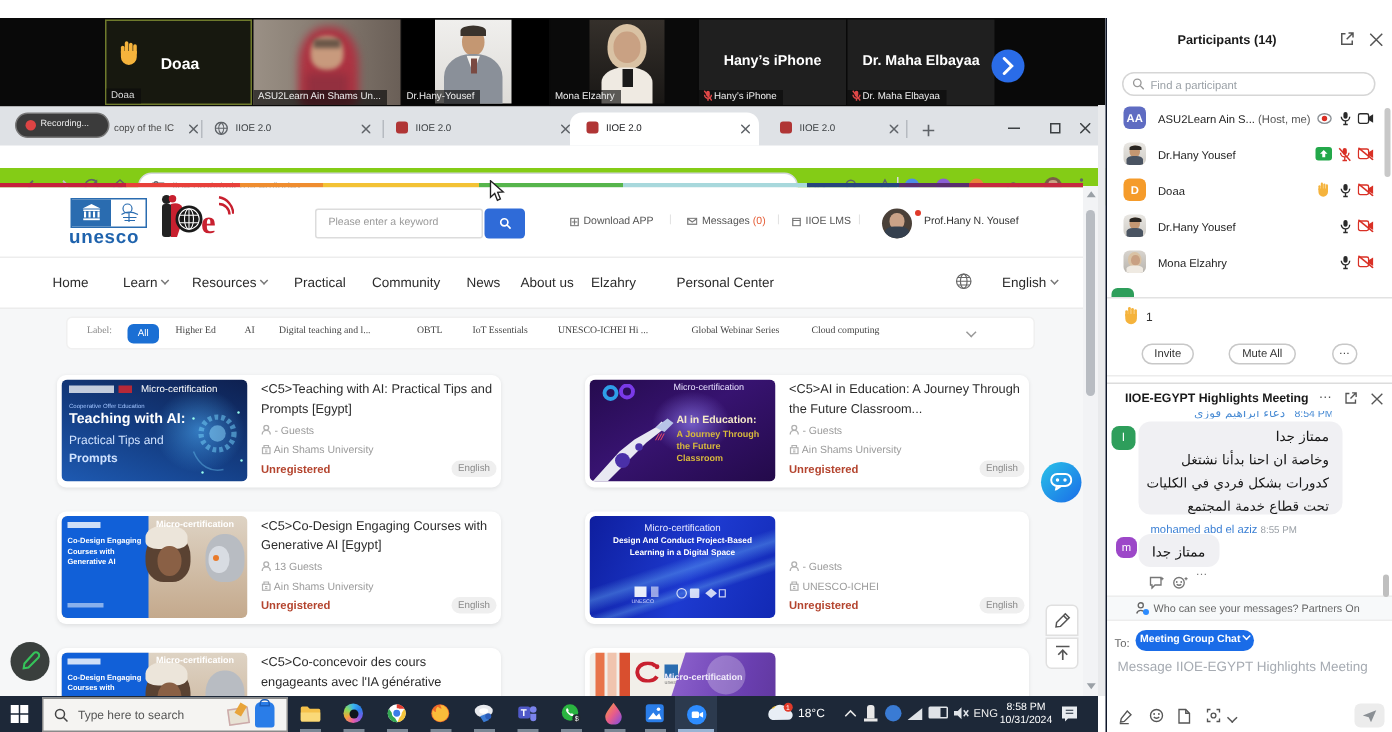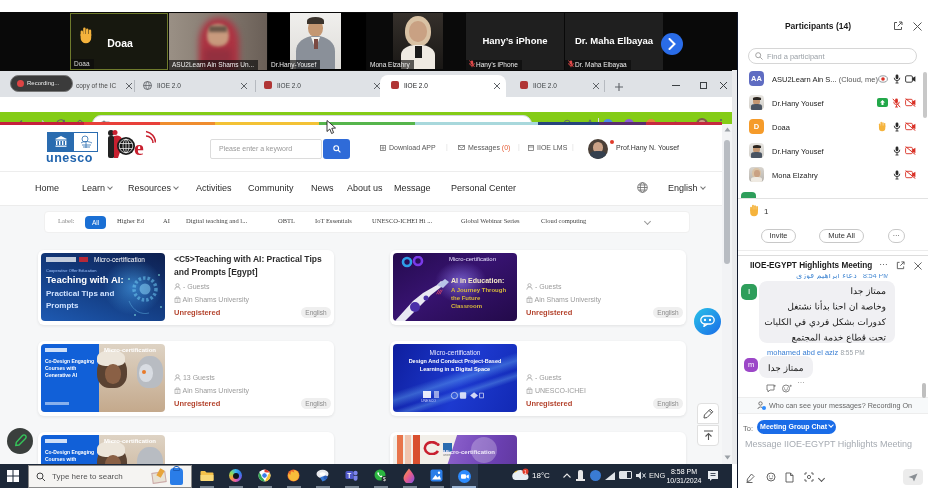--- a/index.html
+++ b/index.html
@@ -1,20 +1,20 @@
 <!DOCTYPE html>
 <html><head><meta charset="utf-8"><style>
 *{margin:0;padding:0;box-sizing:border-box}
 html,body{width:928px;height:488px;overflow:hidden}
 #root{position:relative;width:928px;height:488px;font-family:"Liberation Sans",sans-serif;background:#fff;overflow:hidden}
 .abs{position:absolute}
 svg{display:block}
 .card{width:296px;height:75px;background:#fff;border-radius:6px;box-shadow:0 1px 3px rgba(0,0,0,.09)}
 .thumb{position:absolute;left:3px;top:3.5px;width:124px;height:68px;border-radius:4px;overflow:hidden}
-.ctitle{position:absolute;left:136px;top:3px;width:156px;font-size:8.5px;font-weight:bold;color:#2b2b2b;line-height:13px}
+.ctitle{position:absolute;left:136px;top:3px;width:156px;font-size:8.5px;font-weight:normal;color:#2b2b2b;line-height:13px}
 .meta1{position:absolute;left:136px;top:33px;font-size:7px;color:#9b9b9b}
 .meta2{position:absolute;left:136px;top:46px;font-size:7px;color:#9b9b9b}
 .unreg{position:absolute;left:136px;top:58px;font-size:7.5px;font-weight:bold;color:#b4442e}
 .lang{position:absolute;left:263px;top:57.5px;width:30px;height:11px;border-radius:5.5px;background:#efefef;color:#8a8a8a;font-size:6.5px;text-align:center;line-height:11px}
 .car{display:inline-block;width:4px;height:4px;border-right:1px solid #777;border-bottom:1px solid #777;transform:rotate(45deg);vertical-align:2px;margin-left:3px}
 .pbtn{height:14px;border:1px solid #c8c8c8;border-radius:7px;background:#fff;font-size:7.5px;color:#333;text-align:center;line-height:12px}
 </style></head>
 <body>
 <div id="root">
 
@@ -283,25 +283,25 @@
     <div class="abs" style="left:5px;top:3px;width:10px;height:11px;border-radius:48%;background:#caa287"></div>
     <div class="abs" style="left:2px;top:12px;width:16px;height:8px;border-radius:40% 40% 0 0;background:#35404e"></div>
   </div>
   <div class="abs" style="left:610px;top:15px;width:4px;height:4px;border-radius:50%;background:#e03a2a"></div>
   <div class="abs" style="left:616px;top:19px;font-size:7px;color:#333">Prof.Hany N. Yousef</div>
 
   <div class="abs" style="left:0;top:47px;width:722px;height:34px;background:#fff;border-bottom:1px solid #ececec"></div>
   <div class="abs" style="top:58px;left:35px;font-size:9px;color:#2b2b2b">Home</div>
   <div class="abs" style="top:58px;left:82px;font-size:9px;color:#2b2b2b">Learn<span class="car"></span></div>
   <div class="abs" style="top:58px;left:128px;font-size:9px;color:#2b2b2b">Resources<span class="car"></span></div>
-  <div class="abs" style="top:58px;left:196px;font-size:9px;color:#2b2b2b">Activities</div>
+  <div class="abs" style="top:58px;left:196px;font-size:9px;color:#2b2b2b">Practical</div>
   <div class="abs" style="top:58px;left:248px;font-size:9px;color:#2b2b2b">Community</div>
   <div class="abs" style="top:58px;left:311px;font-size:9px;color:#2b2b2b">News</div>
   <div class="abs" style="top:58px;left:347px;font-size:9px;color:#2b2b2b">About us</div>
-  <div class="abs" style="top:58px;left:394px;font-size:9px;color:#2b2b2b">Message</div>
+  <div class="abs" style="top:58px;left:394px;font-size:9px;color:#2b2b2b">Elzahry</div>
   <div class="abs" style="top:58px;left:451px;font-size:9px;color:#2b2b2b">Personal Center</div>
   <svg class="abs" style="left:637px;top:57px" width="11" height="11" viewBox="0 0 11 11">
         <g stroke="#666" stroke-width="0.8" fill="none">
           <circle cx="5.5" cy="5.5" r="4.8"></circle>
           <ellipse cx="5.5" cy="5.5" rx="2.2" ry="4.8"></ellipse>
           <path d="M0.7 5.5 h9.6 M1.5 3 h8 M1.5 8 h8"></path>
         </g>
       </svg>
   <div class="abs" style="top:58px;left:668px;font-size:9px;color:#2b2b2b">English<span class="car"></span></div>
 
@@ -331,21 +331,21 @@
               <circle cx="38" cy="6" r="0.8" fill="#9fe" stroke="none"></circle>
               <circle cx="40" cy="38" r="0.8" fill="#9fe" stroke="none"></circle>
               <circle cx="14" cy="46" r="0.8" fill="#9fe" stroke="none"></circle>
             </g>
           </svg>
       <div class="abs" style="left:5px;top:4px;width:30px;height:5px;background:rgba(255,255,255,.75)"></div>
       <div class="abs" style="left:38px;top:4px;width:9px;height:5px;background:rgba(200,40,50,.9)"></div>
       <div class="abs" style="left:53px;top:3px;font-size:6.5px;color:#fff">Micro-certification</div>
       <div class="abs" style="left:5px;top:15px;font-size:4px;color:#9fc3ff">Cooperative Offer Education</div>
       <div class="abs" style="left:5px;top:21px;font-size:9.5px;font-weight:bold;color:#fff">Teaching with AI:</div>
-      <div class="abs" style="left:5px;top:36px;font-size:8px;font-weight:bold;color:#cfe2ff">Practical Tips and</div>
+      <div class="abs" style="left:5px;top:36px;font-size:8px;font-weight:normal;color:#cfe2ff">Practical Tips and</div>
       <div class="abs" style="left:5px;top:48px;font-size:8px;font-weight:bold;color:#cfe2ff">Prompts</div>
     </div>
     <div class="ctitle">&lt;C5&gt;Teaching with AI: Practical Tips and Prompts [Egypt]</div>
     <div class="meta1"><svg width="7" height="7" viewBox="0 0 7 7" style="display:inline-block;vertical-align:-1px">
             <g fill="none" stroke="#b0b0b0" stroke-width="0.9">
               <circle cx="3.5" cy="2.2" r="1.6"></circle>
               <path d="M0.8 6.6 a2.7 2.7 0 0 1 5.4 0"></path>
             </g>
           </svg> - Guests</div>
     <div class="meta2"><svg width="7" height="7" viewBox="0 0 7 7" style="display:inline-block;vertical-align:-1px">
@@ -377,20 +377,21 @@
                 <circle cx="17" cy="5" r="4" stroke="#7a3ae8"></circle>
               </g>
             </svg>
       <div class="abs" style="left:56px;top:3px;font-size:6px;color:#e8e2ff">Micro-certification</div>
       <div class="abs" style="left:58px;top:24px;font-size:7px;font-weight:bold;color:#f5e9c8">AI in Education:</div>
       <div class="abs" style="left:58px;top:34px;font-size:6px;font-weight:bold;color:#d8b93c">A Journey Through</div>
       <div class="abs" style="left:58px;top:42px;font-size:6px;font-weight:bold;color:#d8b93c">the Future</div>
       <div class="abs" style="left:58px;top:50px;font-size:6px;font-weight:bold;color:#d8b93c">Classroom</div>
       <div class="abs" style="left:44px;top:36px;font-size:6px;font-weight:bold;color:#e84a6a;transform:skewX(-20deg)">///</div>
     </circle></div>
+    <div class="ctitle">&lt;C5&gt;AI in Education: A Journey Through the Future Classroom...</div>
     <div class="meta1"><svg width="7" height="7" viewBox="0 0 7 7" style="display:inline-block;vertical-align:-1px">
             <g fill="none" stroke="#b0b0b0" stroke-width="0.9">
               <circle cx="3.5" cy="2.2" r="1.6"></circle>
               <path d="M0.8 6.6 a2.7 2.7 0 0 1 5.4 0"></path>
             </g>
           </svg> - Guests</div>
     <div class="meta2"><svg width="7" height="7" viewBox="0 0 7 7" style="display:inline-block;vertical-align:-1px">
             <g fill="none" stroke="#b0b0b0" stroke-width="0.8">
               <rect x="1" y="2.5" width="5" height="4"></rect>
               <path d="M2 2.5 V1 h3 v1.5 M2.7 4 h1.6 M2.7 5.2 h1.6"></path>
@@ -410,20 +411,21 @@
       <div class="abs" style="left:4px;top:28px;font-size:5px;font-weight:bold;color:#fff">Generative AI</div>
       <div class="abs" style="left:4px;top:58px;width:24px;height:3px;background:rgba(255,255,255,.5)"></div>
       <div class="abs" style="left:56px;top:10px;width:30px;height:34px;border-radius:50% 50% 40% 40%;background:#5a4232"></div>
       <div class="abs" style="left:56px;top:6px;width:28px;height:16px;border-radius:50% 50% 30% 30%;background:#ece5da"></div>
       <div class="abs" style="left:64px;top:20px;width:16px;height:20px;border-radius:48%;background:#8a6045"></div>
       <div class="abs" style="left:96px;top:12px;width:26px;height:32px;border-radius:46% 46% 40% 40%;background:#b8bcc2"></div>
       <div class="abs" style="left:98px;top:20px;width:14px;height:18px;border-radius:48%;background:#d8dce2"></div>
       <div class="abs" style="left:101px;top:26px;width:4px;height:4px;border-radius:50%;background:#e87a2a"></div>
       <div class="abs" style="left:63px;top:3px;font-size:6px;font-weight:bold;color:#fff">Micro-certification</div>
     </div>
+    <div class="ctitle">&lt;C5&gt;Co-Design Engaging Courses with Generative AI [Egypt]</div>
     <div class="meta1"><svg width="7" height="7" viewBox="0 0 7 7" style="display:inline-block;vertical-align:-1px">
             <g fill="none" stroke="#b0b0b0" stroke-width="0.9">
               <circle cx="3.5" cy="2.2" r="1.6"></circle>
               <path d="M0.8 6.6 a2.7 2.7 0 0 1 5.4 0"></path>
             </g>
           </svg> 13 Guests</div>
     <div class="meta2"><svg width="7" height="7" viewBox="0 0 7 7" style="display:inline-block;vertical-align:-1px">
             <g fill="none" stroke="#b0b0b0" stroke-width="0.8">
               <rect x="1" y="2.5" width="5" height="4"></rect>
               <path d="M2 2.5 V1 h3 v1.5 M2.7 4 h1.6 M2.7 5.2 h1.6"></path>
@@ -474,20 +476,21 @@
       <div class="abs" style="left:0;top:0;width:58px;height:68px;background:#1160d8"></div>
       <div class="abs" style="left:4px;top:4px;width:22px;height:4px;background:rgba(255,255,255,.8)"></div>
       <div class="abs" style="left:4px;top:14px;font-size:5px;font-weight:bold;color:#fff">Co-Design Engaging</div>
       <div class="abs" style="left:4px;top:21px;font-size:5px;font-weight:bold;color:#fff">Courses with</div>
       <div class="abs" style="left:56px;top:10px;width:30px;height:34px;border-radius:50% 50% 40% 40%;background:#5a4232"></div>
       <div class="abs" style="left:56px;top:6px;width:28px;height:16px;border-radius:50% 50% 30% 30%;background:#ece5da"></div>
       <div class="abs" style="left:64px;top:20px;width:16px;height:20px;border-radius:48%;background:#8a6045"></div>
       <div class="abs" style="left:96px;top:12px;width:26px;height:32px;border-radius:46% 46% 40% 40%;background:#b8bcc2"></div>
       <div class="abs" style="left:63px;top:3px;font-size:6px;font-weight:bold;color:#fff">Micro-certification</div>
     </div>
+    <div class="ctitle">&lt;C5&gt;Co-concevoir des cours engageants avec l'IA générative</div>
   </div>
 
   <div class="abs card" style="left:390px;top:307px">
     <div class="thumb">
       <div class="abs" style="left:0;top:0;width:124px;height:68px;background:#f2efe9"></div>
       <div class="abs" style="left:4px;top:0;width:6px;height:68px;background:#e8744a"></div>
       <div class="abs" style="left:12px;top:0;width:6px;height:68px;background:#f0c4ae"></div>
       <div class="abs" style="left:20px;top:0;width:7px;height:68px;background:#d94f2f"></div>
       <svg class="abs" style="left:30px;top:6px" width="18" height="14" viewBox="0 0 18 14">
             <path d="M14 3 a7 6 0 1 0 1 7" fill="none" stroke="#c8202f" stroke-width="2.6"></path>
@@ -562,21 +565,21 @@
   <div class="abs" style="left:10px;top:36px;width:169px;height:16px;border:1px solid #d6d6d6;border-radius:8px"></div>
   <svg class="abs" style="left:17px;top:40px" width="8" height="8" viewBox="0 0 8 8">
         <g fill="none" stroke="#999" stroke-width="0.9">
           <circle cx="3.2" cy="3.2" r="2.5"></circle>
           <path d="M5.2 5.2 L7.5 7.5"></path>
         </g>
       </svg>
   <div class="abs" style="left:29px;top:40px;font-size:7.5px;color:#9aa0a6">Find a participant</div>
 
   <div class="abs" style="left:11px;top:59px;width:15px;height:15px;border-radius:4px;background:#5f6cc2;color:#fff;font-size:7.5px;font-weight:bold;text-align:center;line-height:15px">AA</div>
-  <div class="abs" style="left:34px;top:63px;font-size:7.5px;color:#222">ASU2Learn Ain S... <span style="color:#555">(Cloud, me)</span></div>
+  <div class="abs" style="left:34px;top:63px;font-size:7.5px;color:#222">ASU2Learn Ain S... <span style="color:#555">(Host, me)</span></div>
   <svg class="abs" style="left:140px;top:63px" width="10" height="8" viewBox="0 0 10 8">
         <ellipse cx="5" cy="4" rx="4.4" ry="3.2" fill="none" stroke="#8a8f94" stroke-width="0.9"></ellipse>
         <circle cx="5" cy="4" r="1.8" fill="#d93025"></circle>
       </svg>
   <svg class="abs" style="left:155px;top:62px" width="8" height="10" viewBox="0 0 8 10">
         <g stroke="#2a2a2a" stroke-width="0.9" fill="none">
           <rect x="2.6" y="0.6" width="2.8" height="4.6" rx="1.4" fill="#2a2a2a" stroke="none"></rect>
           <path d="M1.2 3.8 a2.8 2.8 0 0 0 5.6 0 M4 6.8 V9 M2.5 9 h3"></path>
         </g>
       </svg>
@@ -746,21 +749,21 @@
   <div class="abs" style="left:59px;top:364px;font-size:8px;color:#777">…</div>
 
   <div class="abs" style="left:0;top:385px;width:191px;height:17px;background:#f7f9fa;border-top:1px solid #ededed;border-bottom:1px solid #ededed"></div>
   <svg class="abs" style="left:19px;top:389px" width="9" height="9" viewBox="0 0 9 9">
         <g fill="none" stroke="#666" stroke-width="0.9">
           <circle cx="3.5" cy="2.5" r="1.7"></circle>
           <path d="M0.8 8 a2.8 2.8 0 0 1 5.4 0"></path>
         </g>
         <circle cx="7" cy="7" r="2" fill="#2d8cff"></circle>
       </svg>
-  <div class="abs" style="left:31px;top:389px;font-size:7.2px;color:#666">Who can see your messages? Recording On</div>
+  <div class="abs" style="left:31px;top:389px;font-size:7.2px;color:#666">Who can see your messages? Partners On</div>
 
   <div class="abs" style="left:5px;top:412px;font-size:7.5px;color:#666">To:</div>
   <div class="abs" style="left:19px;top:408px;width:79px;height:14px;border-radius:7px;background:#1a6ce8;color:#fff;font-size:7px;font-weight:bold;text-align:center;line-height:14px">Meeting Group Chat <span style="display:inline-block;width:4px;height:4px;border-right:1.2px solid #fff;border-bottom:1.2px solid #fff;transform:rotate(45deg);vertical-align:2px"></span></div>
   <div class="abs" style="left:7px;top:427px;font-size:9px;color:#a6abb2">Message IIOE-EGYPT  Highlights Meeting</div>
 
   <svg class="abs" style="left:8px;top:461px" width="11" height="10" viewBox="0 0 11 10">
         <g fill="none" stroke="#555" stroke-width="0.9">
           <path d="M5.5 1 L8 3.5 L3.5 8 L1 8.5 L1.5 6 Z"></path>
           <path d="M0.5 9.5 h6"></path>
         </g>

